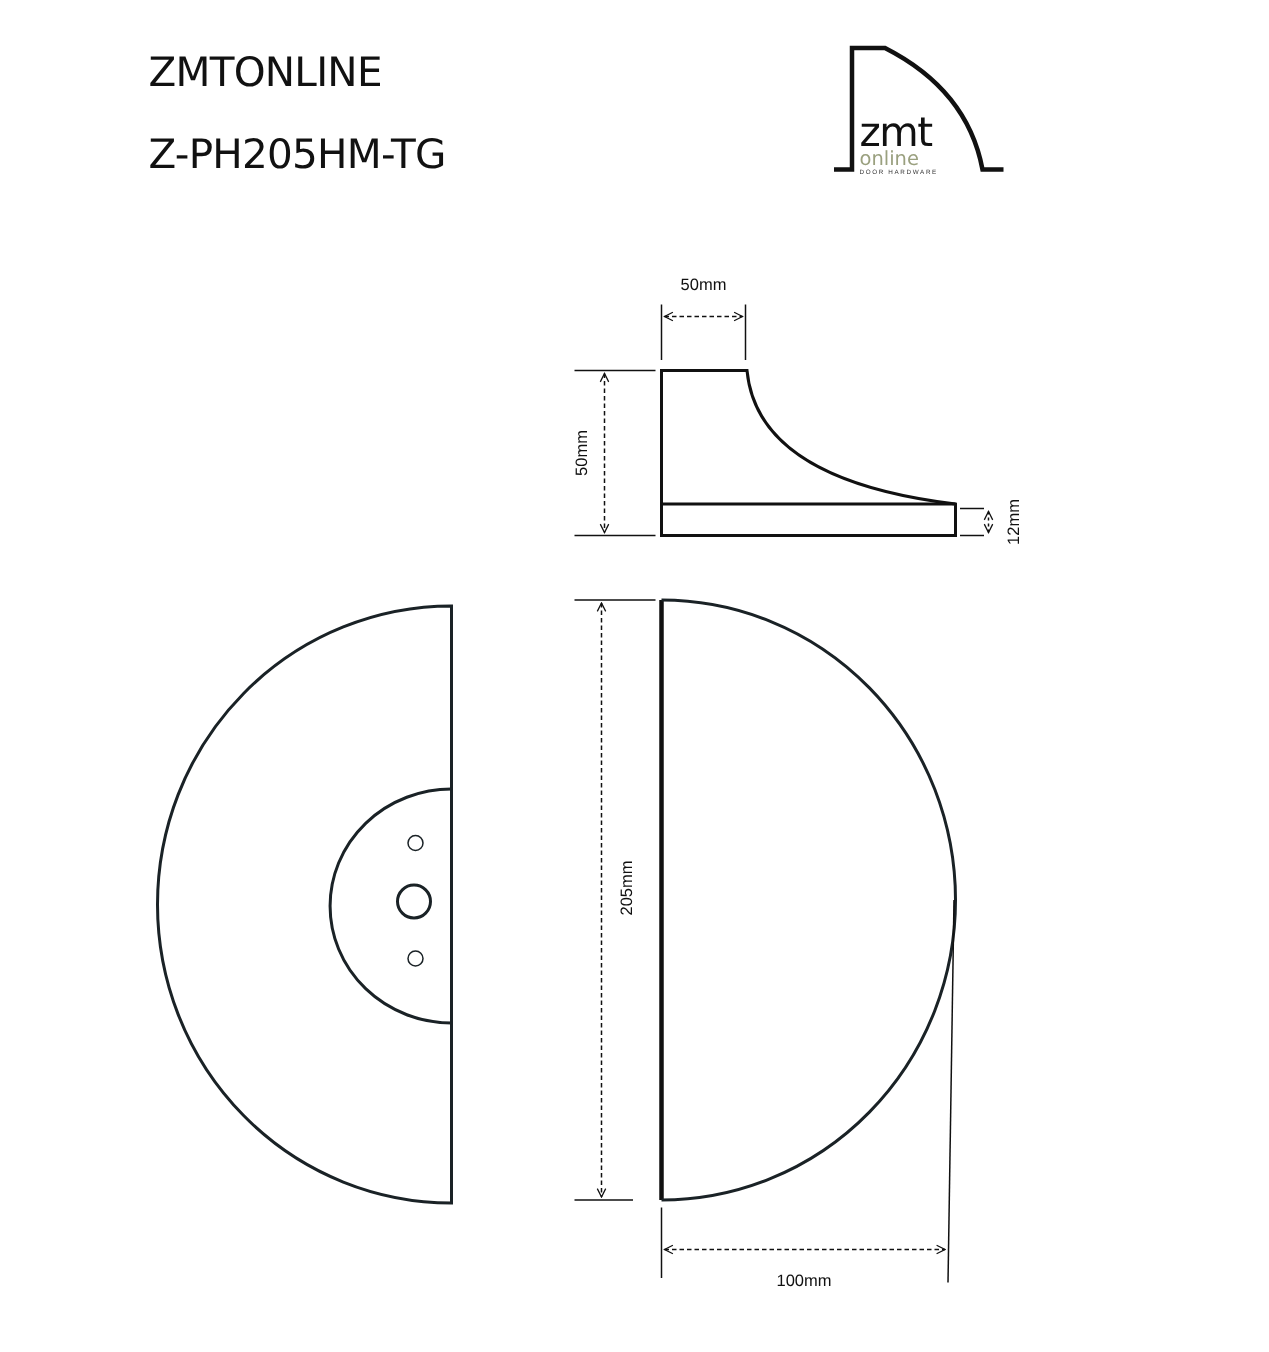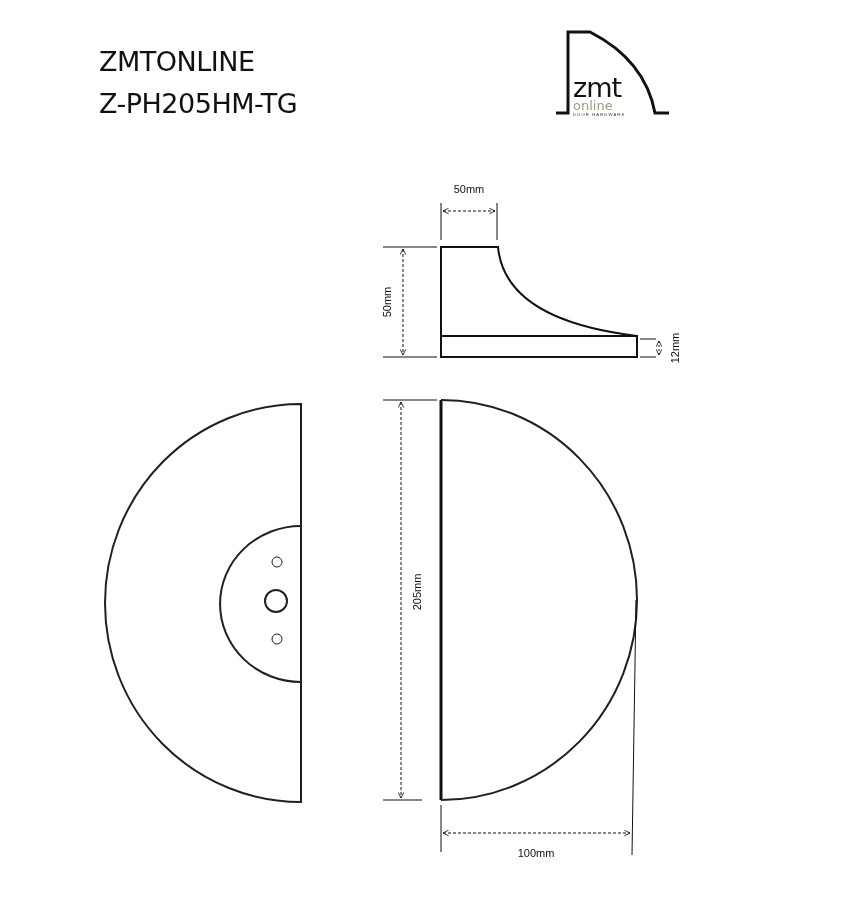--- a/index.html
+++ b/index.html
@@ -1,18 +1,18 @@
 <!DOCTYPE html>
 <html><head>
   <meta charset="utf-8">
   <style>
     html, body { margin: 0; padding: 0; background: #ffffff; }
     body { width: 846px; height: 901px; position: relative; overflow: hidden; font-family: "Liberation Sans", sans-serif; color: #111; }
     .title { position: absolute; left: 99px; font-family: "DejaVu Sans", sans-serif; font-size: 27px; letter-spacing: -0.5px; color: #111; font-weight: normal; line-height: 1; }
-    .title.l1 { top: 48px; }
+    .title.l1 { top: 35px; }
     .title.l2 { top: 90px; text-align: right; }
     svg.drawing { position: absolute; left: 0; top: 0; }
     .dim { font-family: "Liberation Sans", sans-serif; font-size: 11px; fill: #111; }
     .logo-zmt { font-family: "DejaVu Sans", sans-serif; font-size: 27px; fill: #111; letter-spacing: -1px; }
     .logo-online { font-family: "DejaVu Sans", sans-serif; font-size: 13px; fill: #9aa07f; }
     .logo-tag { font-family: "Liberation Sans", sans-serif; font-size: 4.2px; fill: #333; letter-spacing: 1.1px; }
   </style>
 </head>
 <body>
 

